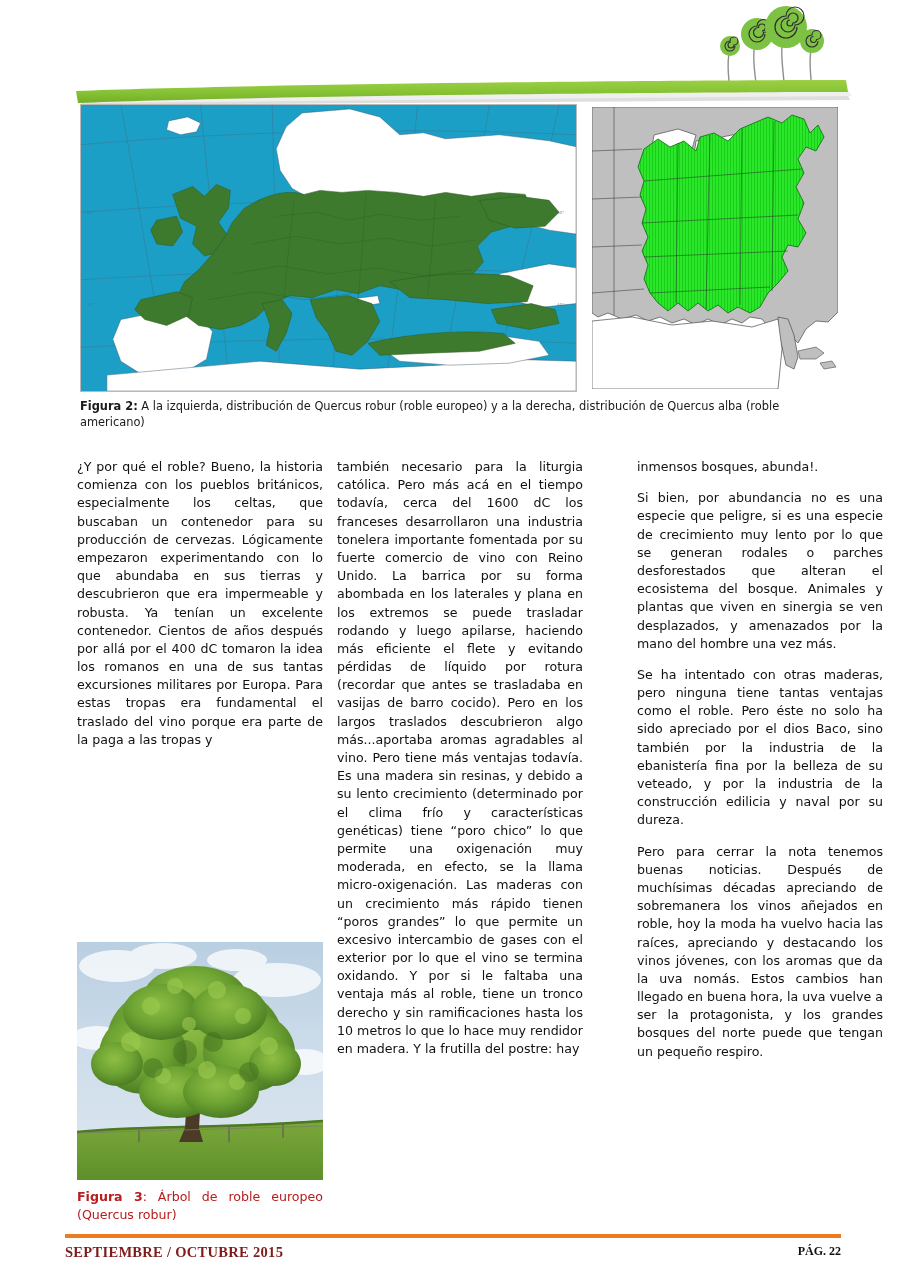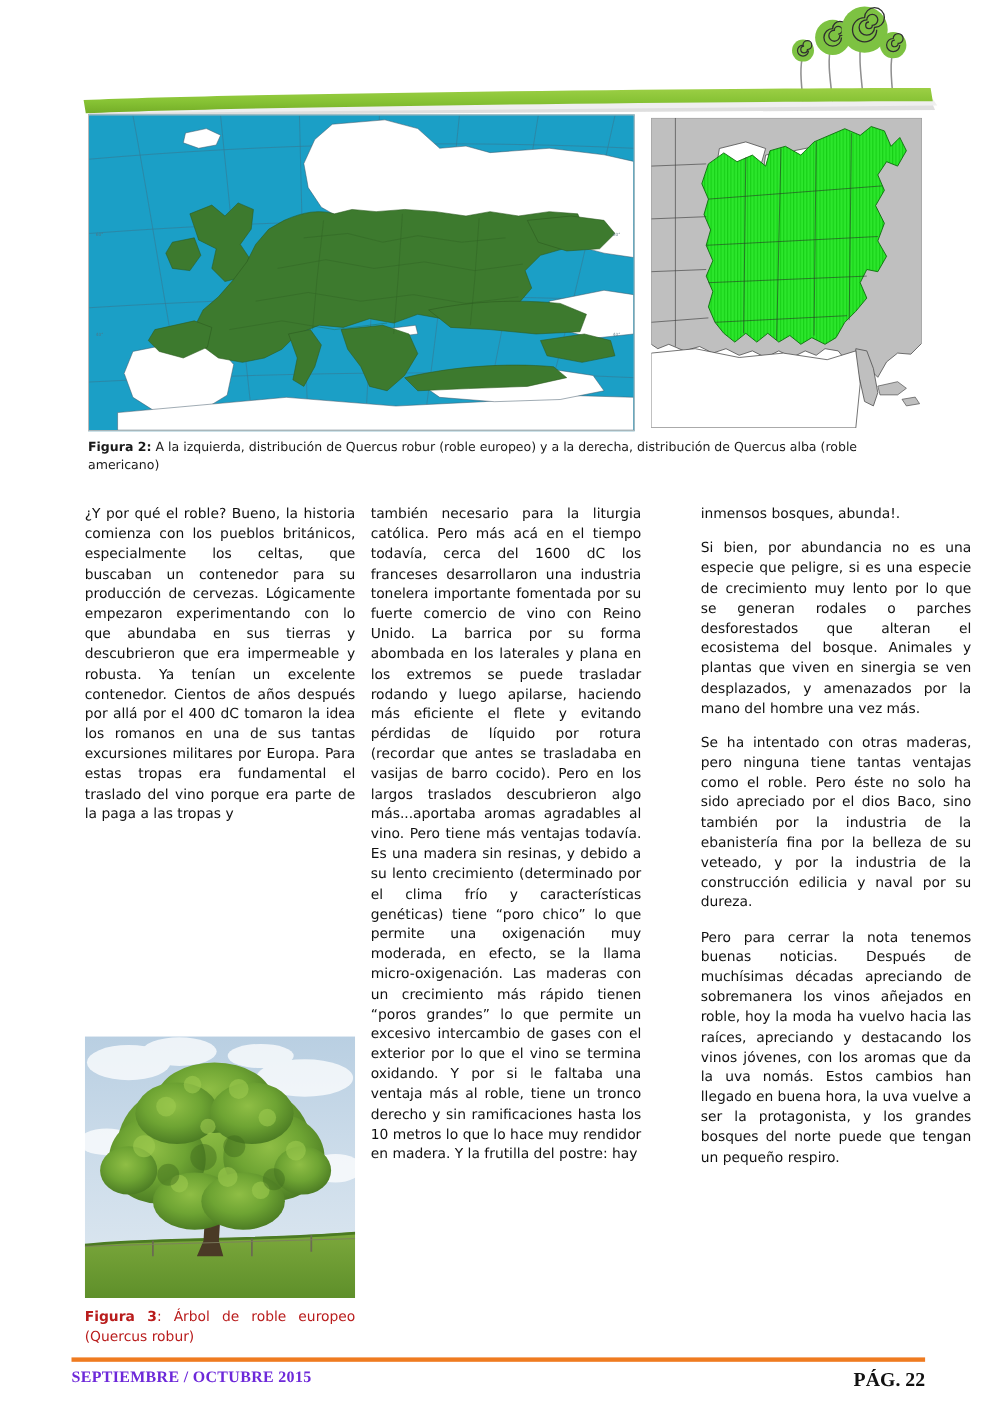--- a/index.html
+++ b/index.html
@@ -114,29 +114,29 @@
     background: #ef7b20;
   }
   #footer-left {
     position: absolute;
     left: 65px;
     top: 1244px;
     font-family: "Liberation Serif", serif;
     font-weight: bold;
     font-size: 14.5px;
     letter-spacing: 0.3px;
-    color: #6d28d9;
+    color: #7f1d1d;
   }
   #footer-right {
     position: absolute;
     right: 65px;
     top: 1244px;
     font-family: "Liberation Serif", serif;
     font-weight: bold;
-    font-size: 18px;
+    font-size: 12px;
     color: #111111;
   }
 </style>
 </head>
 <body>
 
 <svg id="header-art" viewBox="0 0 906 110" preserveAspectRatio="none">
   <defs>
     <linearGradient id="gradGreenBand" x1="0" y1="0" x2="0" y2="1">
       <stop offset="0%" stop-color="#9ccf45"></stop>

